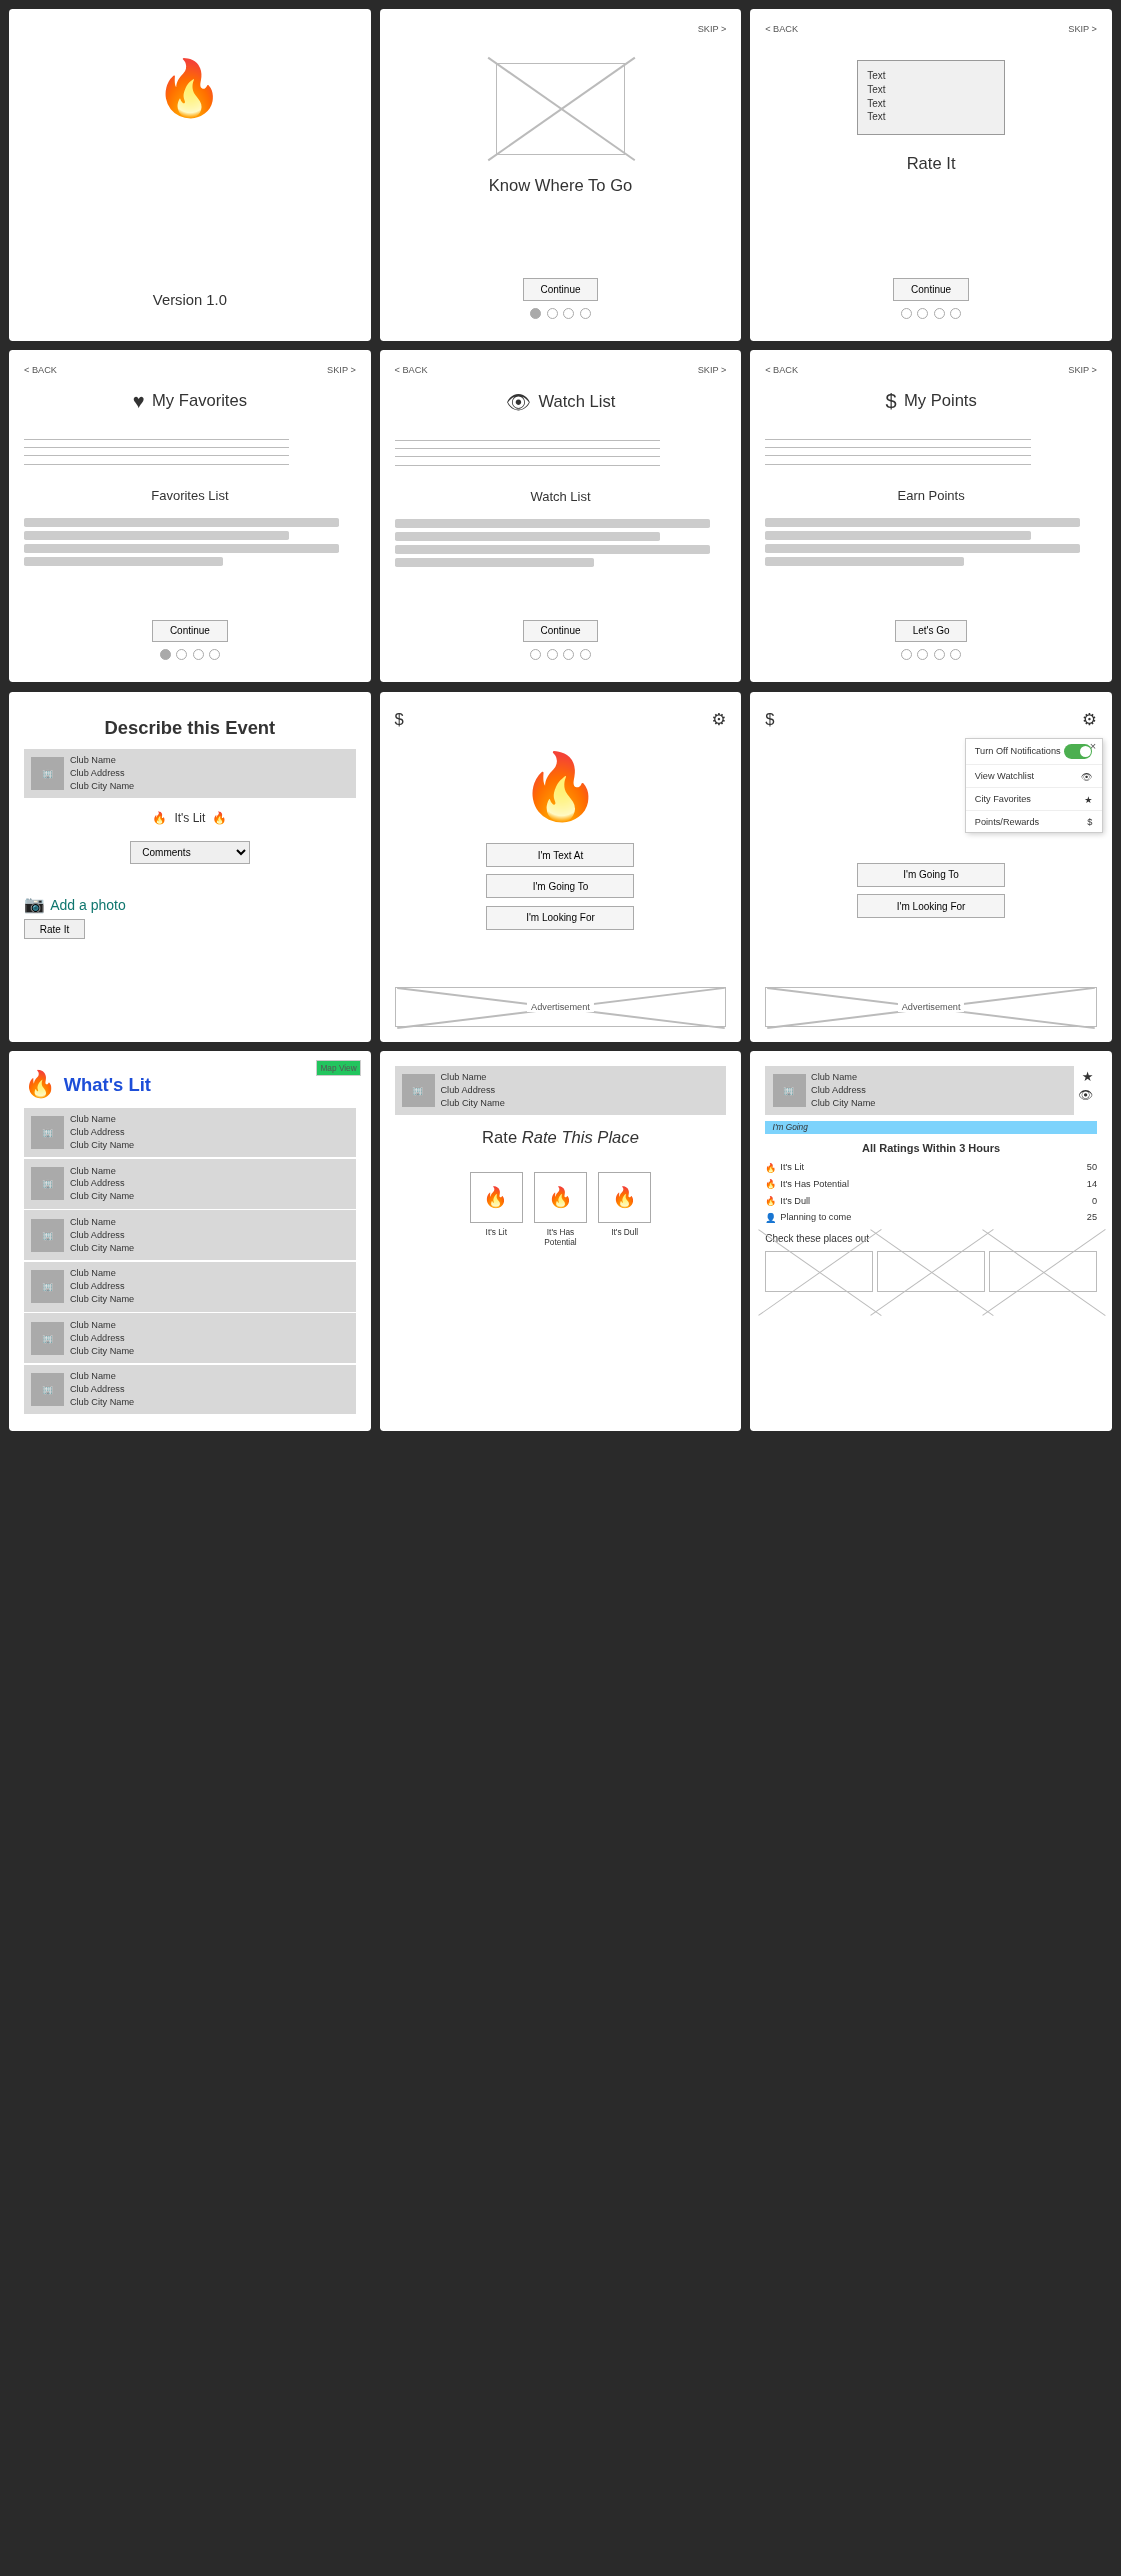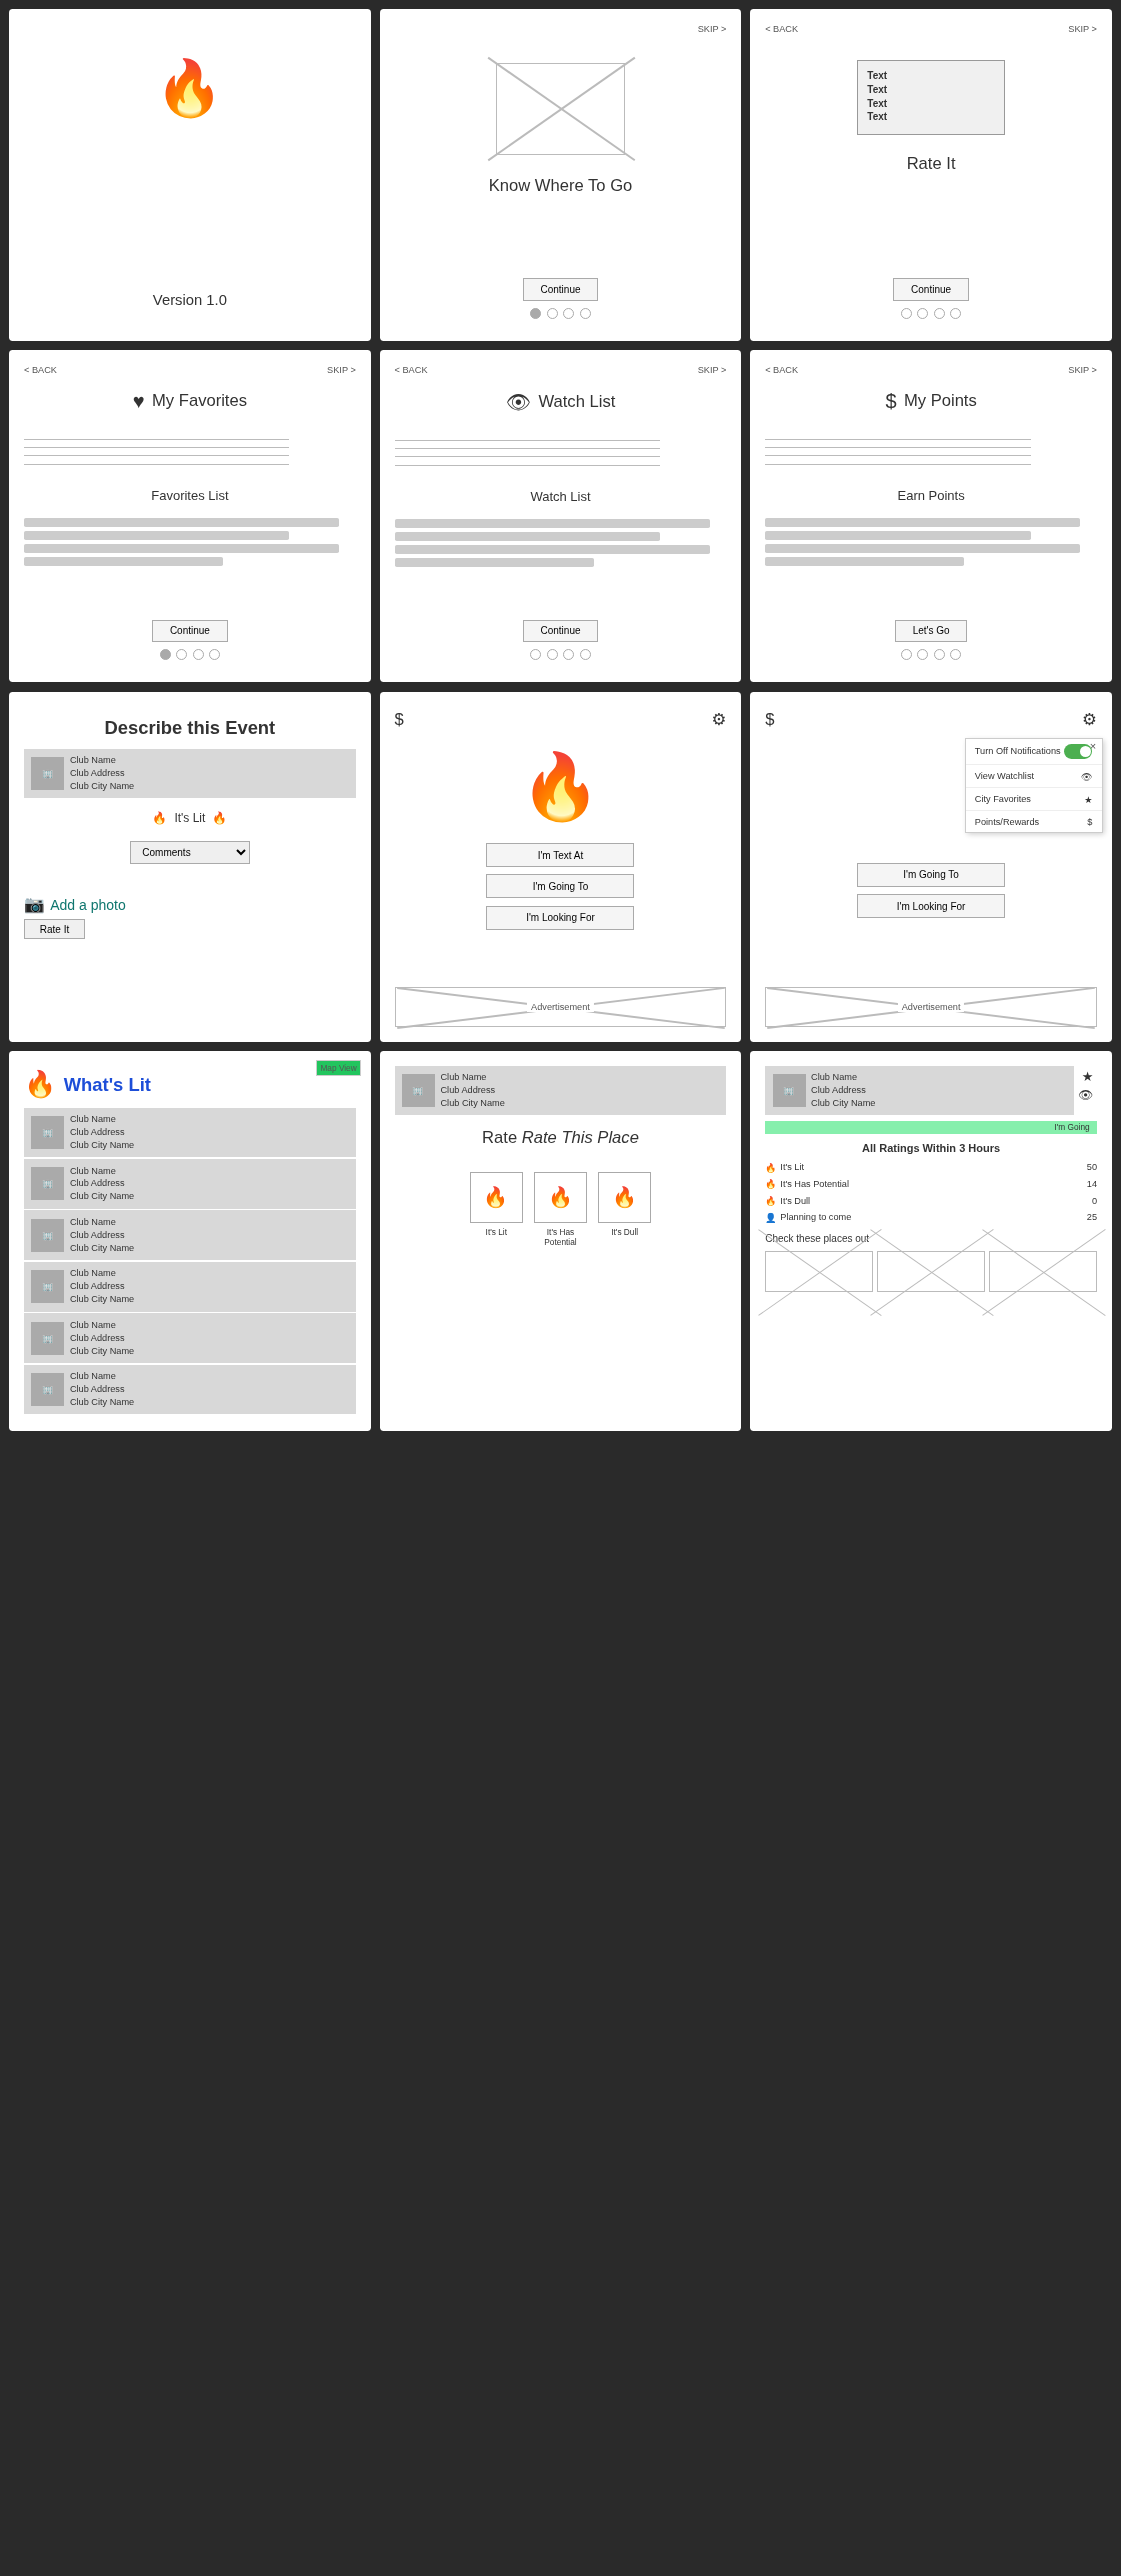--- a/index.html
+++ b/index.html
@@ -91,21 +91,21 @@
     .dot.filled { background: #aaa; }
 
     
     .rate-box {
       border: 0.9px solid #999;
       width: 148px;
       padding: 9.2px;
       margin: 18.4px auto 9.2px;
       background: #f0f0f0;
     }
-    .rate-box .text-line { font-size: 10px; color: #333; margin-bottom: 2.8px; font-weight: bold; }
+    .rate-box .text-line { font-size: 10px; color: #333; margin-bottom: 2.8px; }
 
     
     .screen-icon-title {
       display: flex;
       align-items: center;
       gap: 7.4px;
       margin: 7.4px 0 11px;
     }
     .screen-icon-title .icon-sym { font-size: 20px; color: #333; }
     .screen-icon-title .title { font-size: 16.6px; color: #333; }
@@ -353,26 +353,27 @@
     .thumb-placeholder::after {
       width: 141%;
       top: 50%;
       left: -20%;
       transform: rotate(-35deg);
     }
 
     .star-icon { color: #333; font-size: 13px; }
     .eye-icon { color: #333; font-size: 12px; }
     .going-badge {
-      background: #86efac;
+      background: #7dd3fc;
       font-size: 8.3px;
       padding: 1.8px 7.4px;
       color: #333;
       margin: 1.8px 0;
-      text-align: right;
+      text-align: left;
+      font-style: italic;
     }
     .action-icons {
       display: flex;
       flex-direction: column;
       align-items: flex-end;
       gap: 3.7px;
     }
   </style>
 </head>
 <body>

